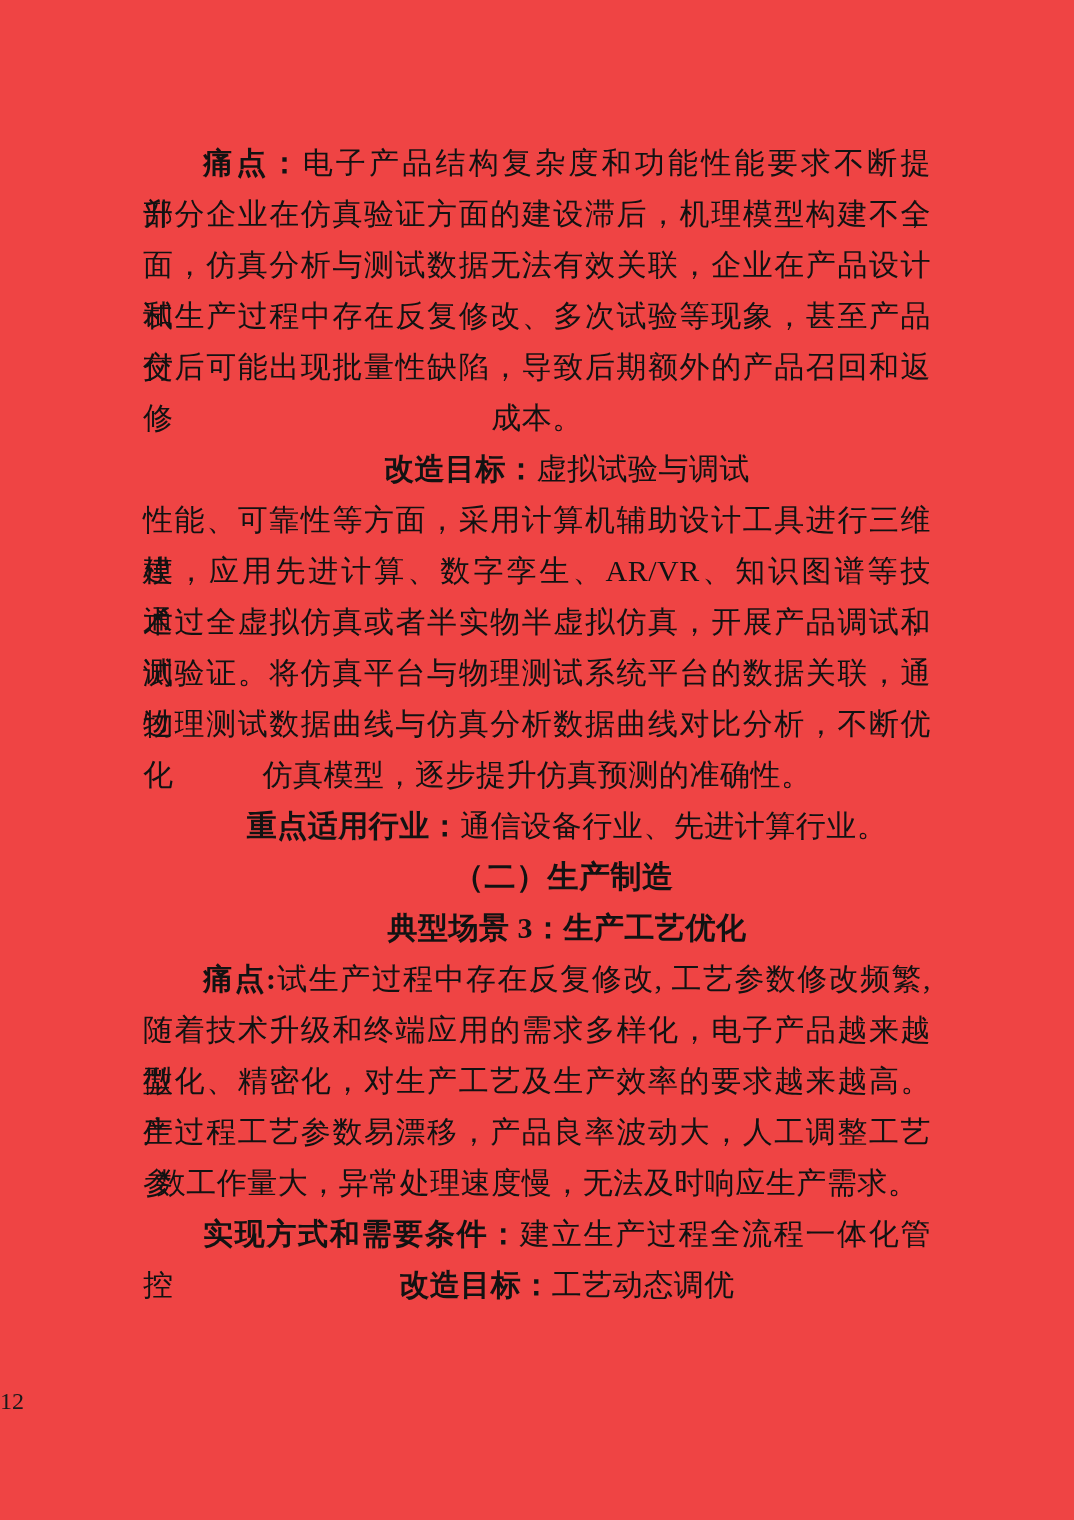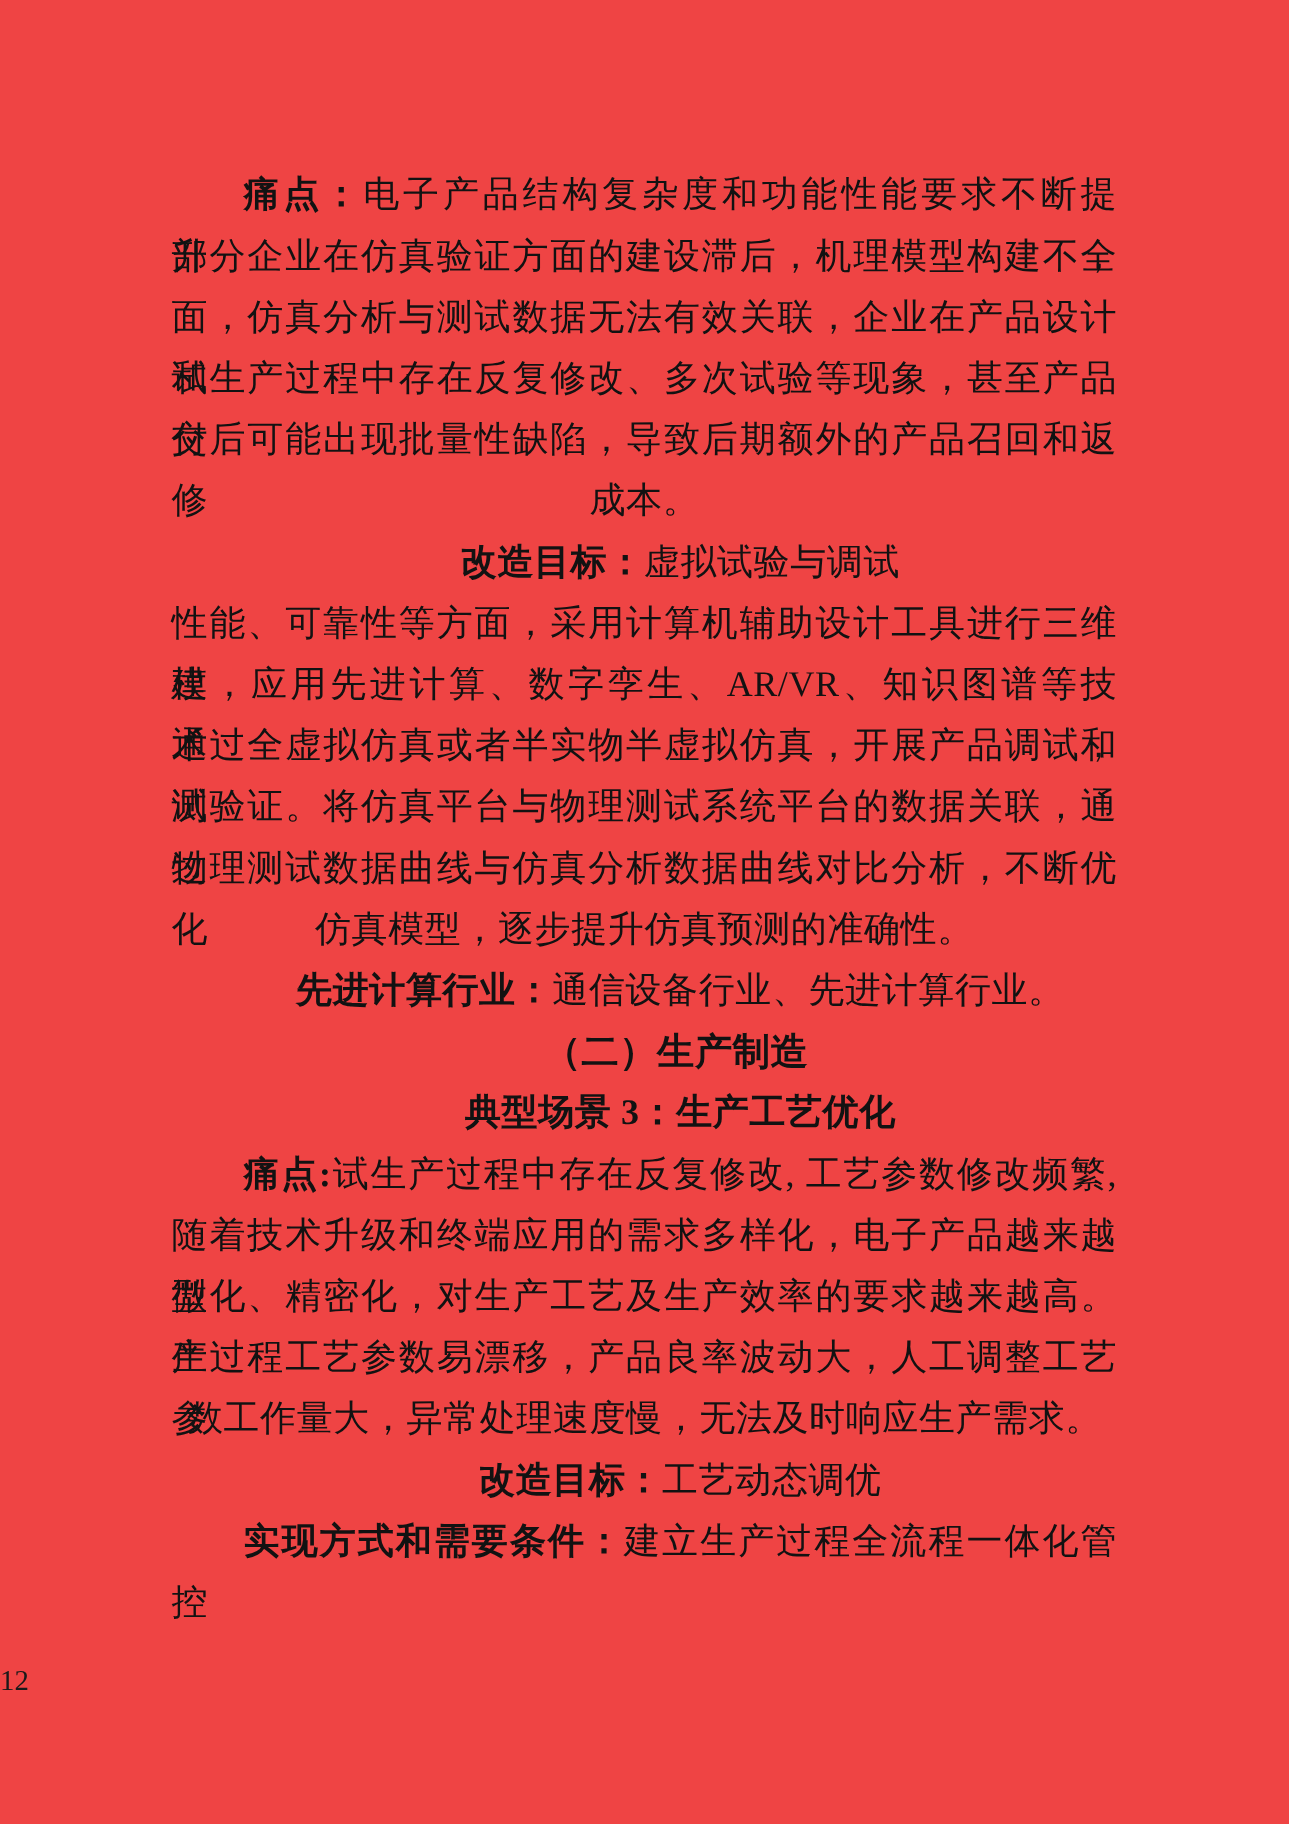--- a/index.html
+++ b/index.html
@@ -76,32 +76,32 @@
 
     <div class="line indent"><span class="label">改造目标：</span><span class="text">虚拟试验与调试</span></div>
 
     <div class="line fill"><span class="text">性能、可靠性等方面，采用计算机辅助设计工具进行三维建</span></div>
     <div class="line fill"><span class="text">模，应用先进计算、数字孪生、AR/VR、知识图谱等技术，</span></div>
     <div class="line fill"><span class="text">通过全虚拟仿真或者半实物半虚拟仿真，开展产品调试和测</span></div>
     <div class="line fill"><span class="text">试验证。将仿真平台与物理测试系统平台的数据关联，通过</span></div>
     <div class="line fill"><span class="text">物理测试数据曲线与仿真分析数据曲线对比分析，不断优化</span></div>
     <div class="line"><span class="text">仿真模型，逐步提升仿真预测的准确性。</span></div>
 
-    <div class="line indent"><span class="label">先进计算行业：</span><span class="text">通信设备行业、先进计算行业。</span></div>
+    <div class="line indent"><span class="label">重点适用行业：</span><span class="text">通信设备行业、先进计算行业。</span></div>
 
     <div class="line heading"><span class="text">（二）生产制造</span></div>
 
     <div class="line indent scene"><span class="label">典型场景 3：</span><span class="text">生产工艺优化</span></div>
 
     <div class="line indent fill"><span class="label">痛点:</span><span class="text">试生产过程中存在反复修改, 工艺参数修改频繁,</span></div>
     <div class="line fill"><span class="text">随着技术升级和终端应用的需求多样化，电子产品越来越微</span></div>
     <div class="line fill"><span class="text">型化、精密化，对生产工艺及生产效率的要求越来越高。生</span></div>
     <div class="line fill"><span class="text">产过程工艺参数易漂移，产品良率波动大，人工调整工艺参</span></div>
     <div class="line"><span class="text">数工作量大，异常处理速度慢，无法及时响应生产需求。</span></div>
 
+    <div class="line indent fill"><span class="label">实现方式和需要条件：</span><span class="text">建立生产过程全流程一体化管控</span></div>
+
     <div class="line indent"><span class="label">改造目标：</span><span class="text">工艺动态调优</span></div>
-
-    <div class="line indent fill"><span class="label">实现方式和需要条件：</span><span class="text">建立生产过程全流程一体化管控</span></div>
 
   </div>
 
   <div class="page-footer">12</div>
 </div>
 
 </body></html>

